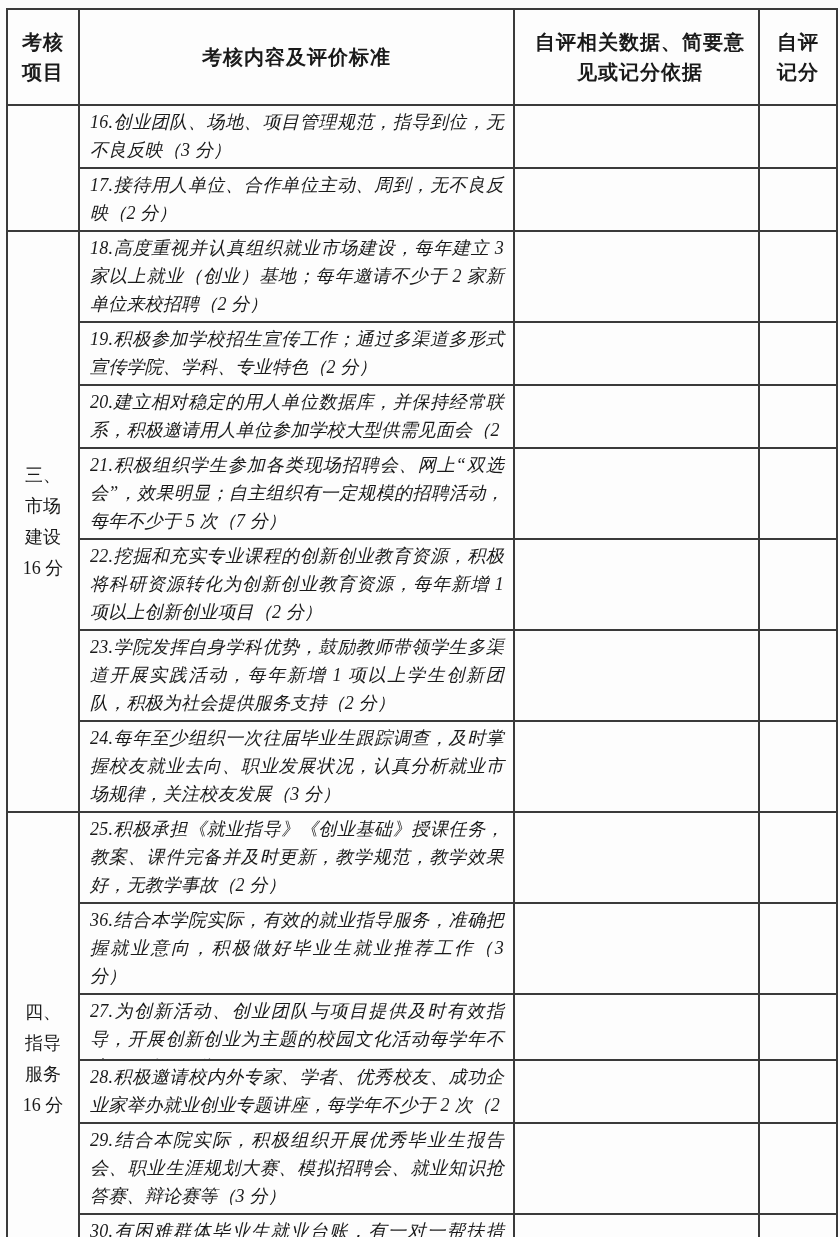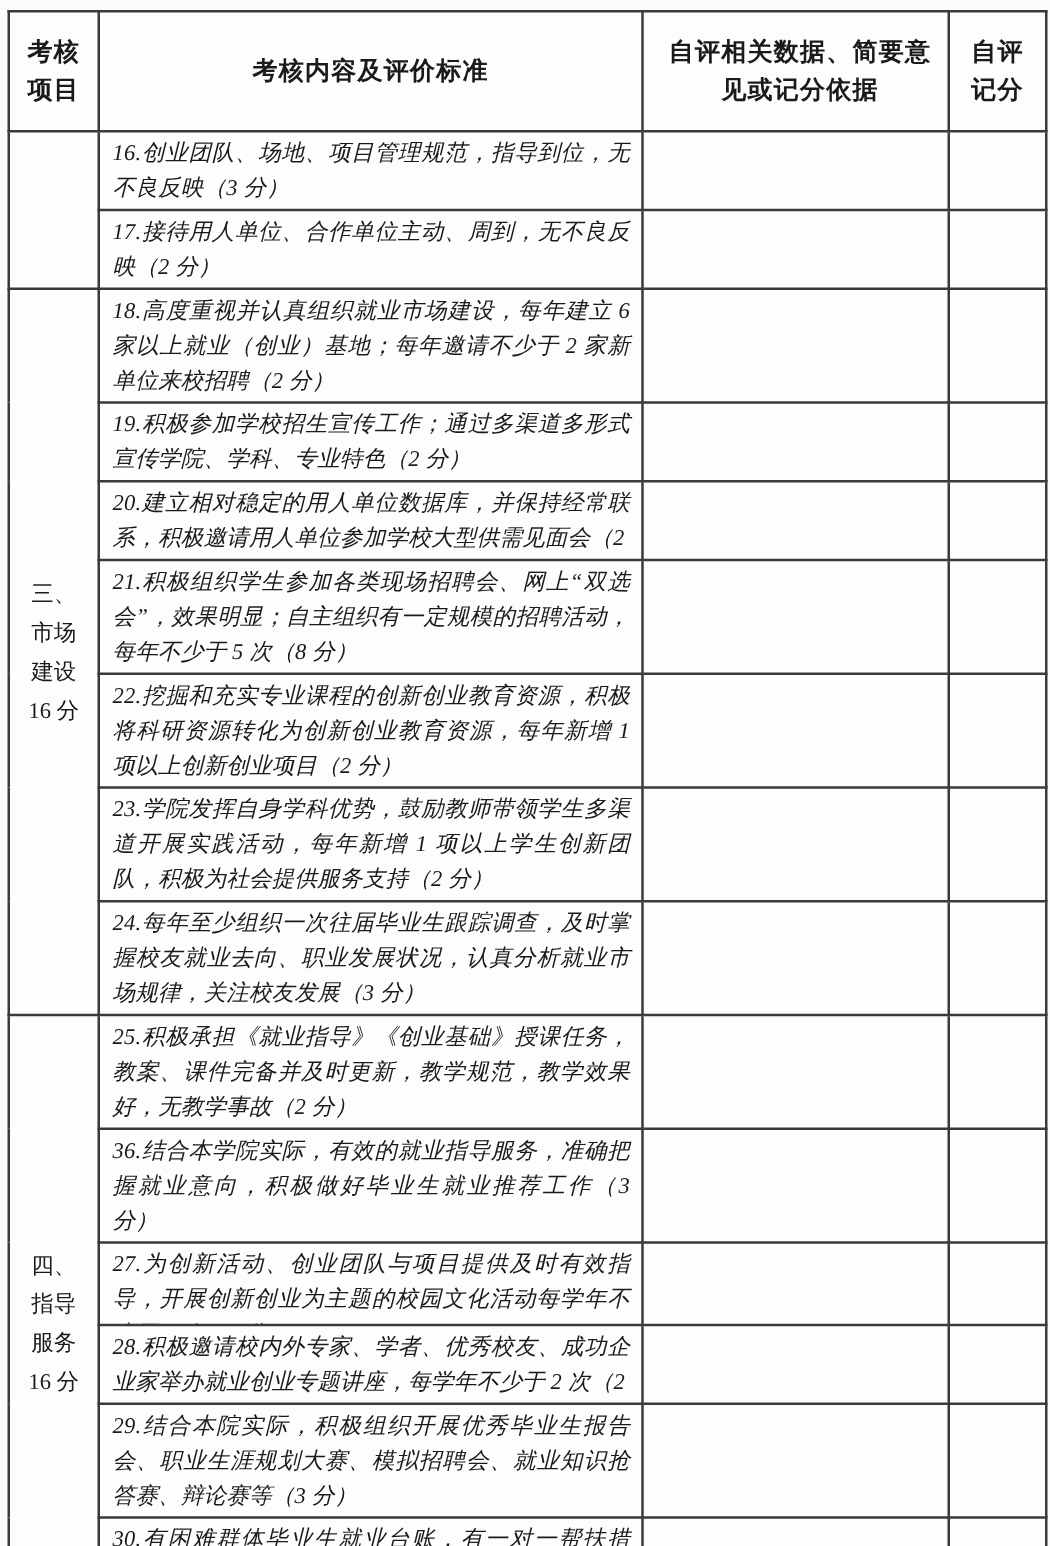--- a/index.html
+++ b/index.html
@@ -96,42 +96,42 @@
     </tr>
 
     <tr>
       <td class="section-cell" rowspan="7">
         <div class="section-label">三、
 市场
 建设
 16 分</div>
       </td>
       <td class="criteria-cell">
-        <div class="cc">18.高度重视并认真组织就业市场建设，每年建立 6 家以上就业（创业）基地；每年邀请不少于 2 家新单位来校招聘（2 分）</div>
+        <div class="cc">18.高度重视并认真组织就业市场建设，每年建立 3 家以上就业（创业）基地；每年邀请不少于 2 家新单位来校招聘（2 分）</div>
       </td>
       <td class="evidence-cell"></td>
       <td class="score-cell"></td>
     </tr>
     <tr>
       <td class="criteria-cell">
         <div class="cc">19.积极参加学校招生宣传工作；通过多渠道多形式宣传学院、学科、专业特色（2 分）</div>
       </td>
       <td class="evidence-cell"></td>
       <td class="score-cell"></td>
     </tr>
     <tr>
       <td class="criteria-cell">
         <div class="cc">20.建立相对稳定的用人单位数据库，并保持经常联系，积极邀请用人单位参加学校大型供需见面会（2</div>
       </td>
       <td class="evidence-cell"></td>
       <td class="score-cell"></td>
     </tr>
     <tr>
       <td class="criteria-cell">
-        <div class="cc">21.积极组织学生参加各类现场招聘会、网上“双选会”，效果明显；自主组织有一定规模的招聘活动，每年不少于 5 次（8 分）</div>
+        <div class="cc">21.积极组织学生参加各类现场招聘会、网上“双选会”，效果明显；自主组织有一定规模的招聘活动，每年不少于 5 次（7 分）</div>
       </td>
       <td class="evidence-cell"></td>
       <td class="score-cell"></td>
     </tr>
     <tr>
       <td class="criteria-cell">
         <div class="cc">22.挖掘和充实专业课程的创新创业教育资源，积极将科研资源转化为创新创业教育资源，每年新增 1 项以上创新创业项目（2 分）</div>
       </td>
       <td class="evidence-cell"></td>
       <td class="score-cell"></td>

